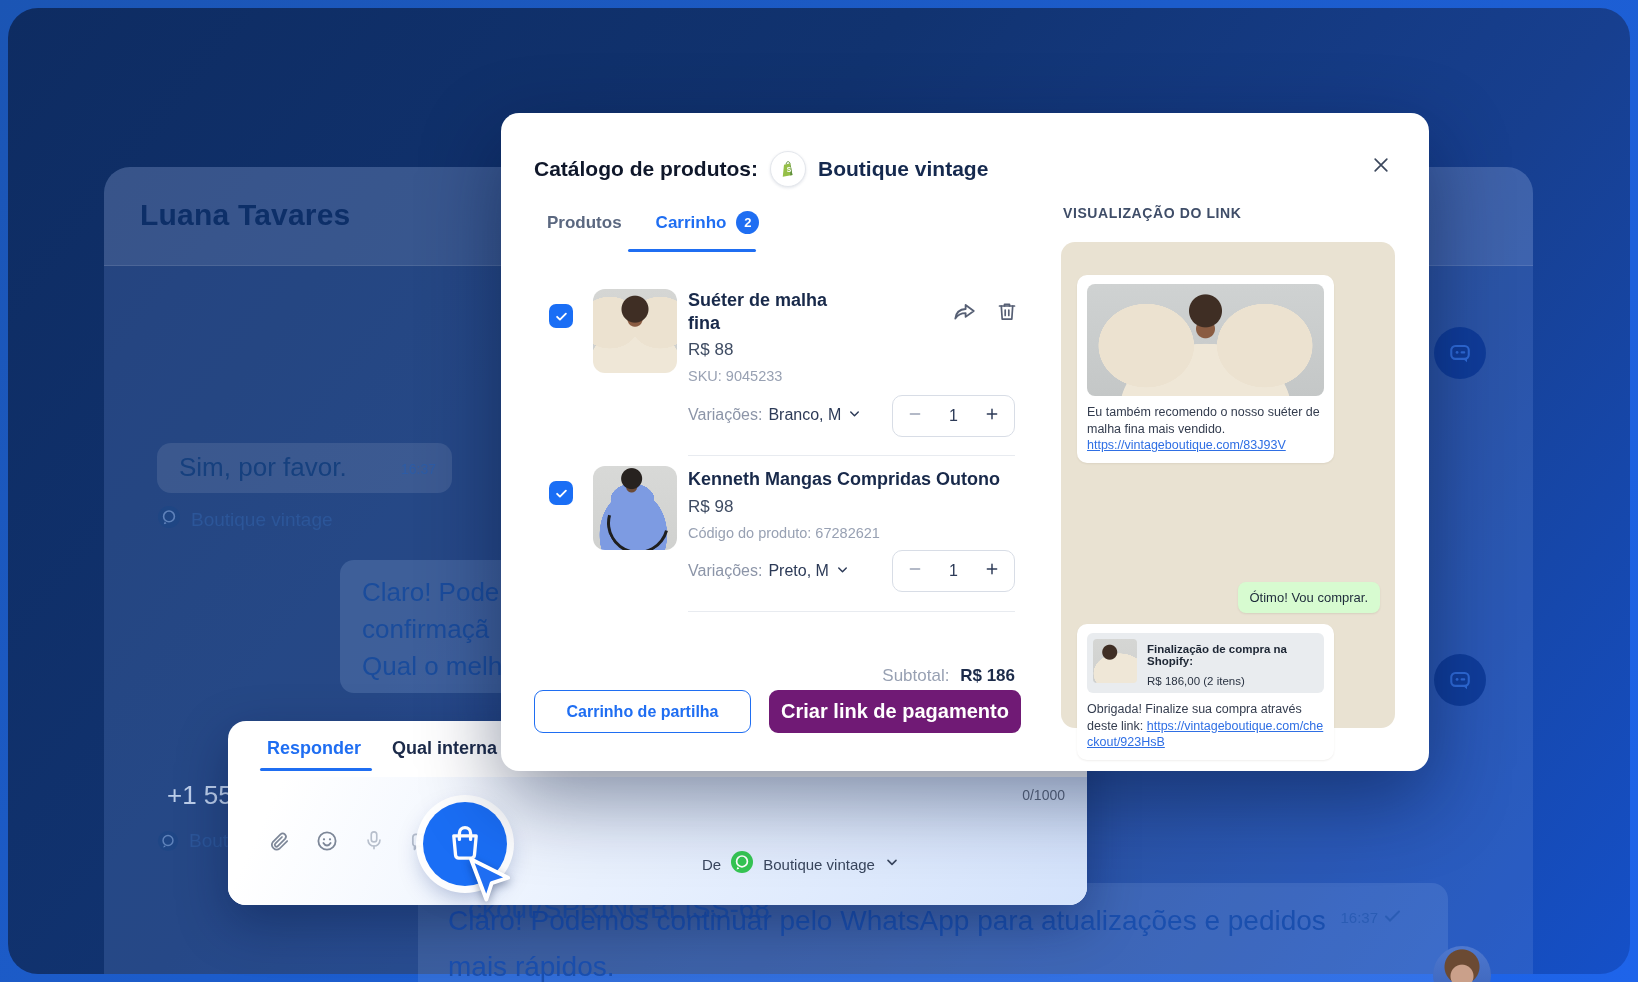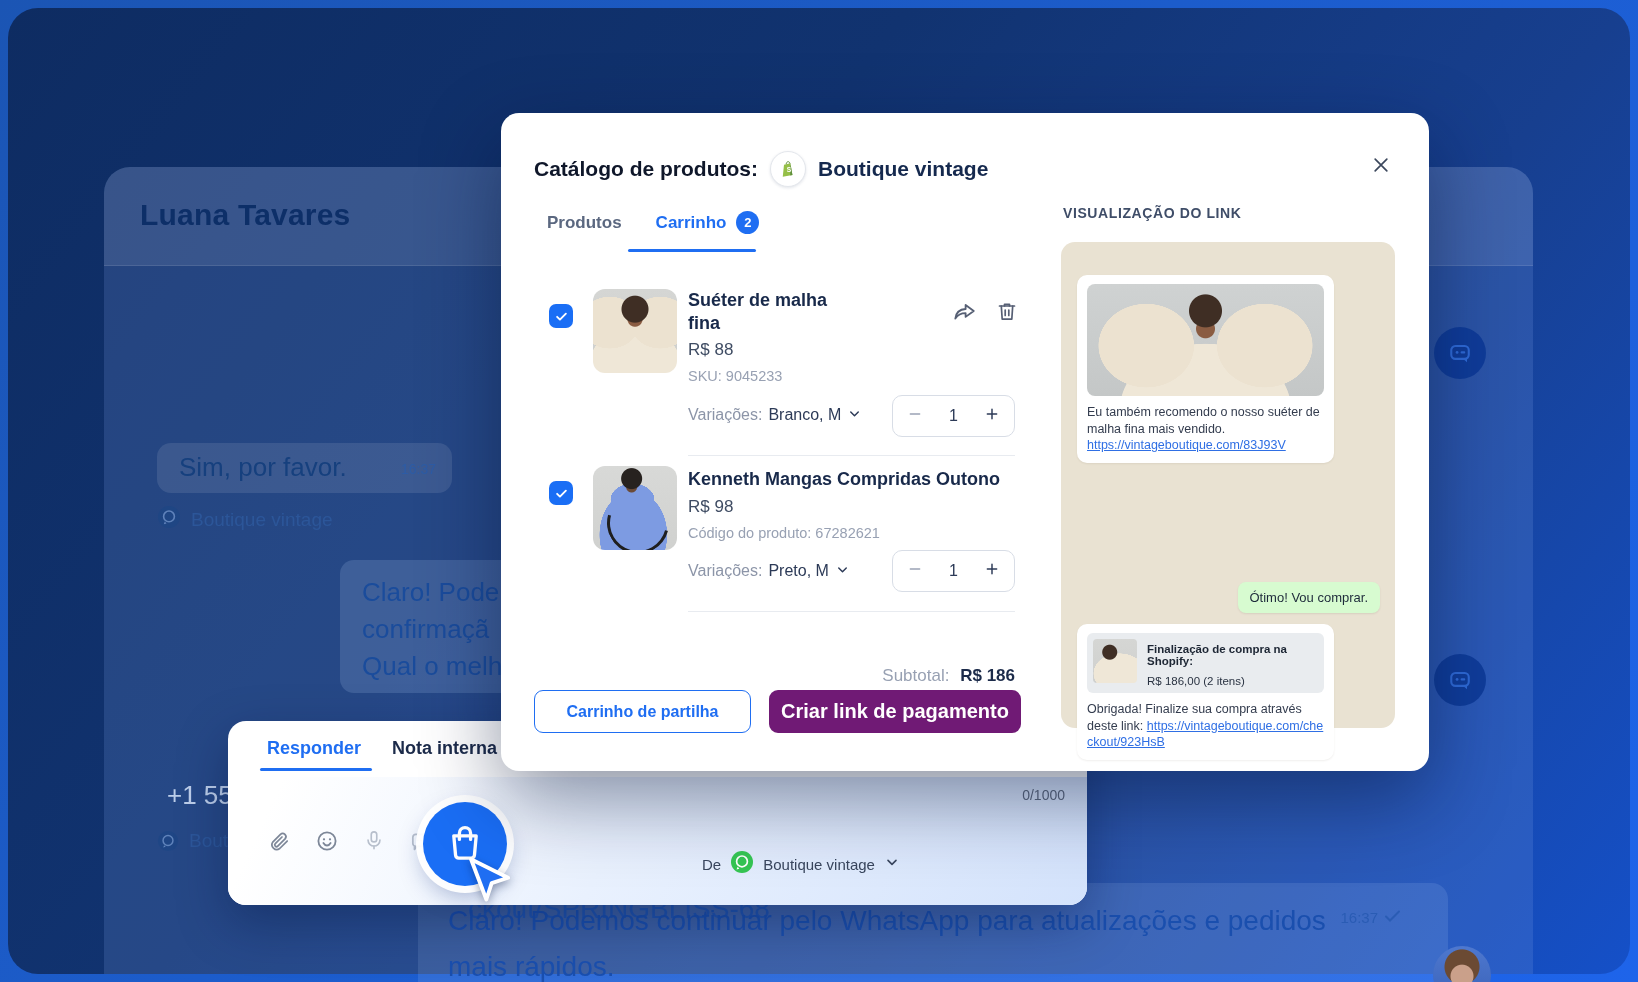--- a/index.html
+++ b/index.html
@@ -214,21 +214,21 @@
         </svg>
     </div>
   </div>
 
   <div class="avatar-peek"></div>
 
   <div class="composer">
     <div class="composer-lower"></div>
     <div class="ctab active" style="left:39px;">Responder</div>
     <div class="ctab-underline"></div>
-    <div class="ctab inactive" style="left:164px;">Nota interna</div>
+    <div class="ctab inactive" style="left:164px;">Qual interna</div>
     <div class="char-counter">0/1000</div>
 
     <div class="cicons">
       <span class="ic ic-gray">
         <svg width="23" height="23" viewBox="0 0 24 24" fill="none" stroke="currentColor" stroke-width="1.8" stroke-linecap="round" stroke-linejoin="round">
             <path d="M20 11.5l-7.8 7.8a5 5 0 01-7-7L13 4.5a3.4 3.4 0 014.8 4.8l-7.6 7.6a1.8 1.8 0 01-2.6-2.6l7-7"></path>
           </svg>
       </span>
       <span class="ic ic-gray">
         <svg width="24" height="24" viewBox="0 0 24 24" fill="none" stroke="currentColor" stroke-width="1.8">

